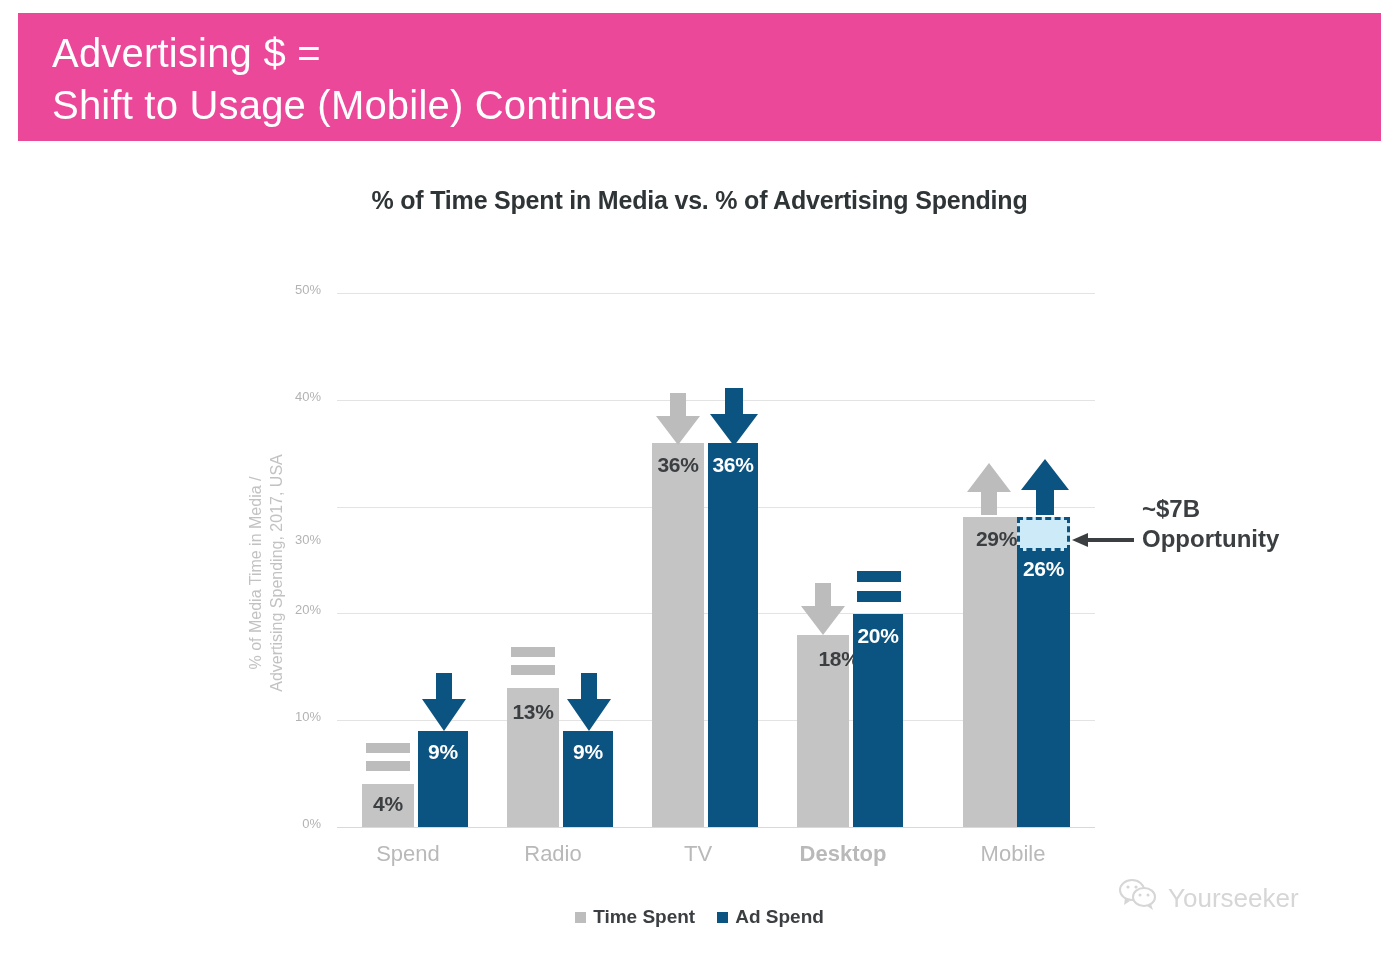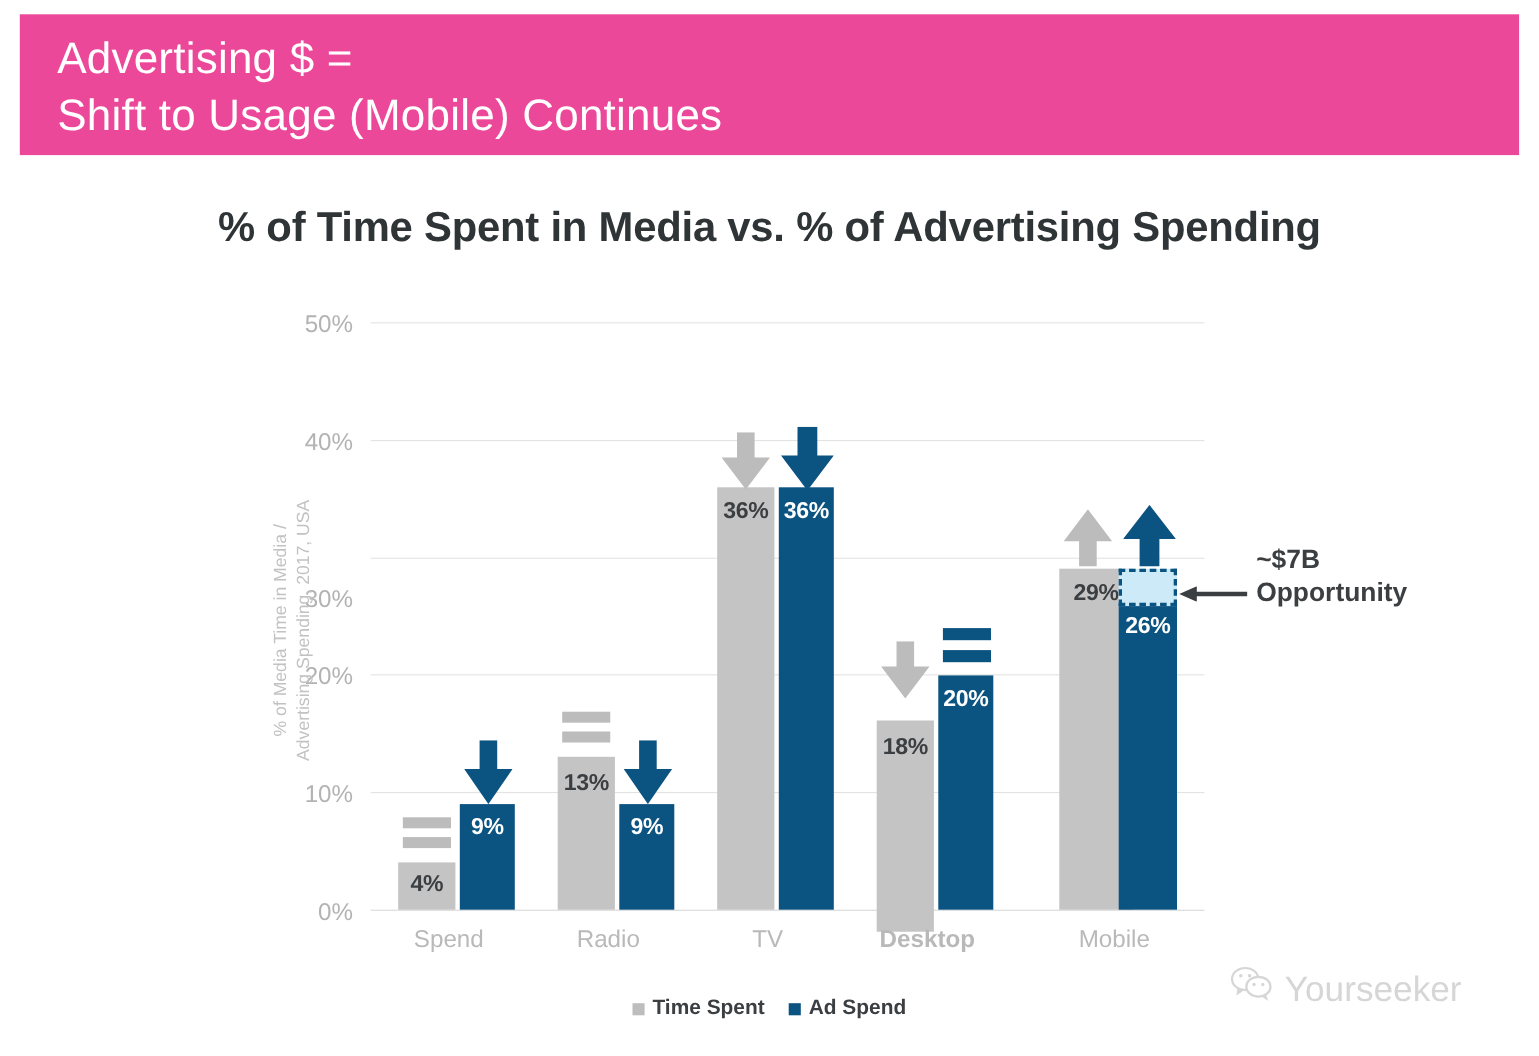--- a/index.html
+++ b/index.html
@@ -35,21 +35,21 @@
     white-space: pre;
   }
 
   
   #chart-title {
     position: absolute;
     left: 0;
     top: 186px;
     width: 1399px;
     text-align: center;
-    font-size: 38px;
+    font-size: 25px;
     font-weight: bold;
     color: #2f3437;
     letter-spacing: -0.2px;
   }
 
   
   #plot-area {
     position: absolute;
     left: 337px;
     top: 293px;
@@ -69,21 +69,21 @@
     width: 758px;
     height: 1px;
     background: #d9d9d9;
   }
 
   
   .y-tick {
     position: absolute;
     width: 62px;
     text-align: right;
-    font-size: 22px;
+    font-size: 13px;
     color: #b3b3b3;
     font-weight: 400;
   }
   #y-axis-title {
     position: absolute;
     left: -92px;
     top: 70px;
     width: 420px;
     transform: rotate(-90deg);
     transform-origin: 210px 210px;
@@ -184,21 +184,21 @@
 
   
   #watermark {
     position: absolute;
     left: 1118px;
     top: 878px;
     display: flex;
     align-items: center;
     gap: 10px;
     color: #d6d6d6;
-    font-size: 32px;
+    font-size: 26px;
     font-weight: 300;
   }
 </style>
 </head>
 <body>
 
 <div id="header-banner">
   <div class="header-line">Advertising $ =</div>
   <div class="header-line">Shift to Usage (Mobile) Continues</div>
 </div>
@@ -275,21 +275,21 @@
 
   <div class="bar blue" style="left:371px; top:150px; width:50px; height:384px;">
     <div class="bar-label on-blue" style="top:10px;">36%</div>
   </div>
   <span class="indicator ind-blue" style="left:373px; top:95px;">
     <svg width="48" height="58" viewBox="0 0 48 58" aria-hidden="true">
       <polygon points="15,0 33,0 33,26 48,26 24,58 0,26 15,26" fill="#0b5380"></polygon>
     </svg>
   </span>
 
-  <div class="bar gray" style="left:460px; top:362px; width:52px; height:192px;">
+  <div class="bar gray" style="left:460px; top:342px; width:52px; height:192px;padding-left:16px;">
     <div class="bar-label on-gray" style="top:12px;">18%</div>
   </div>
   <span class="indicator ind-gray" style="left:464px; top:290px;">
     <svg width="44" height="52" viewBox="0 0 44 52" aria-hidden="true">
       <polygon points="14,0 30,0 30,23 44,23 22,52 0,23 14,23" fill="#bcbcbc"></polygon>
     </svg>
   </span>
 
   <div class="bar blue" style="left:516px; top:321px; width:50px; height:213px;">
     <div class="bar-label on-blue" style="top:10px;">20%</div>

